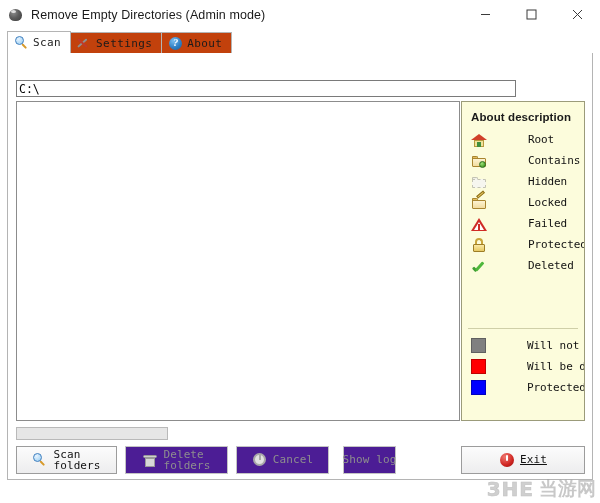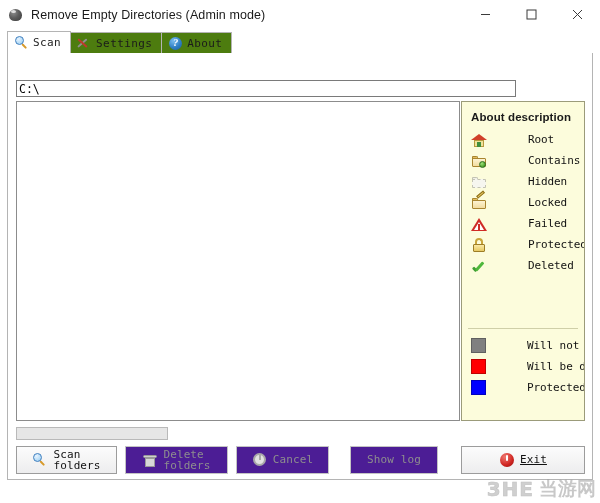--- a/index.html
+++ b/index.html
@@ -85,21 +85,21 @@
     align-items: flex-end;
   }
   .tab {
     height: 21px;
     display: flex;
     align-items: center;
     padding: 0 9px 0 6px;
     font-size: 11px;
     color: #1b1b1b;
     box-sizing: border-box;
-    background: #4d7c0f;
+    background: #c2410c;
     border: 1px solid #b4b4b4;
     border-bottom: none;
     margin-right: -1px;
     position: relative;
   }
   .tab.active {
     background: #ffffff;
     height: 22px;
     z-index: 2;
   }
@@ -457,21 +457,21 @@
     width: 17px; height: 17px;
     margin-right: 4px;
     position: relative;
     flex: 0 0 auto;
   }
   .btn .blabel { text-align: left; line-height: 11.5px; white-space: pre; }
 
   #btn-scan   { left: 8px;   width: 101px; }
   #btn-delete { left: 117px; width: 103px; }
   #btn-cancel { left: 228px; width: 93px; }
-  #btn-log    { left: 342px; width: 88px; }
+  #btn-log    { left: 335px; width: 53px; }
   #btn-exit   { left: 453px; width: 124px; text-decoration: underline; }
 
   
   .ic-trash .lid {
     position: absolute;
     left: 1px; top: 3px;
     width: 14px; height: 3px;
     border: 1px solid #9a9a9a;
     border-radius: 2px;
     background: #cfcfcf;

